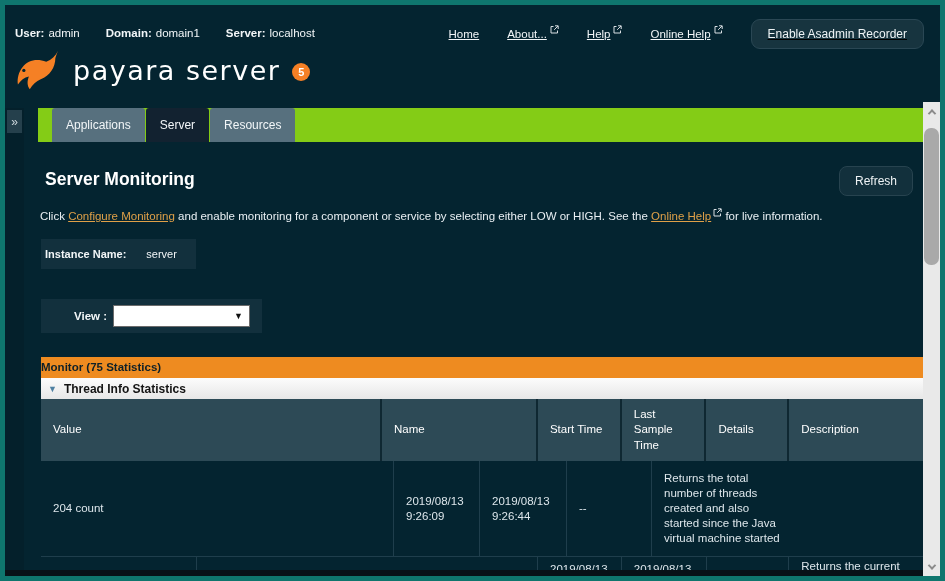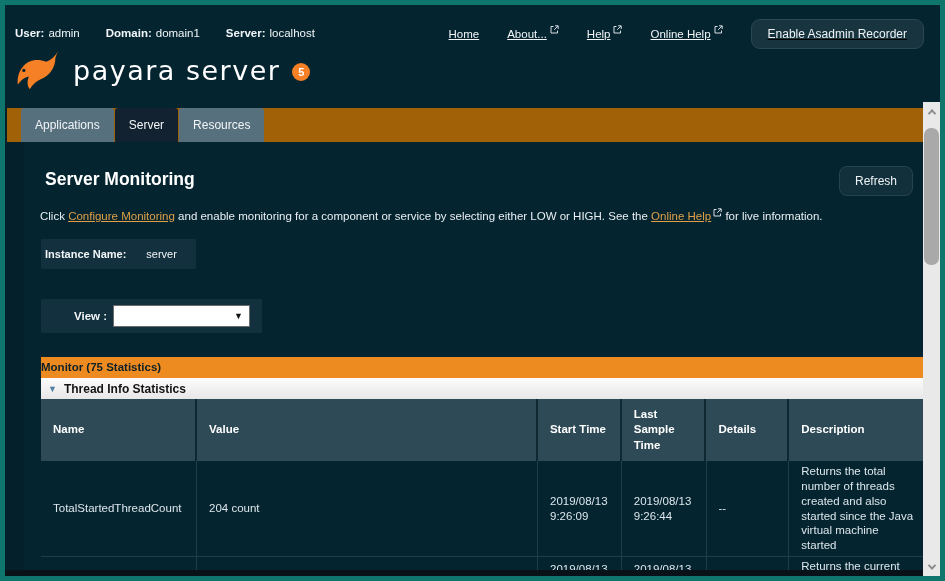--- a/index.html
+++ b/index.html
@@ -30,22 +30,22 @@
   .logo-badge { width:18px; height:18px; border-radius:50%; background:#f58025;
                 color:#fff; font-size:11px; font-weight:bold; display:flex;
                 align-items:center; justify-content:center; margin-top:4px; }
 
   
   .sidebar-strip { position:absolute; left:0; top:103px; bottom:0; width:19px;
                    background:#04202b; }
   .expand-btn { margin:2px; height:23px; background:#25404c; color:#cfd9de;
                 font-size:12px; display:flex; align-items:center; justify-content:center;
                 cursor:pointer; }
-  .tabbar { position:absolute; left:2px; right:17px; top:103px; height:34px;
-            background:#a16207; display:flex; align-items:stretch; }
+  .tabbar { position:absolute; left:33px; right:17px; top:103px; height:34px;
+            background:#84cc16; display:flex; align-items:stretch; }
   .tabs { display:flex; margin-left:14px; }
   .tab { padding:0 14px; display:flex; align-items:center; font-size:12px;
          color:#f2f6f8; background:#57707e; border-radius:3px 3px 0 0;
          margin-right:1px; cursor:pointer; }
   .tab.active { background:#122230; }
 
   
   .page-title { position:absolute; left:40px; top:164px; font-size:17.5px;
                 font-weight:bold; color:#ffffff; }
   .refresh-btn { position:absolute; right:27px; top:161px; height:30px;
@@ -78,21 +78,21 @@
                  line-height:21px; padding-left:0; }
   .section-bar { position:absolute; left:36px; top:373px; width:885px; height:21px;
                  background:linear-gradient(#fcfcfc, #e7e7e7); color:#141414;
                  font-size:12px; font-weight:bold; display:flex; align-items:center;
                  gap:7px; padding-left:7px; cursor:pointer; }
   .tri { color:#4f80a2; font-size:9px; }
 
   
   .mtable { position:absolute; left:36px; top:394px; width:885px; }
   .thead { display:flex; height:62px; }
-  .th { background:#2d4a56; color:#ffffff; font-size:11.5px; font-weight:bold;
+  .th { background:#2d4a56; color:#ffffff; font-size:11.5px; font-weight:normal;
         padding:17px 12px; display:flex; align-items:center;
         border-right:2px solid #0f2832; line-height:1.35; }
   .th:last-child { border-right:none; }
   .row { display:flex; border-bottom:1px solid #1f3e4c; }
   .td { color:#dde6eb; font-size:11.5px; padding:0 12px; display:flex;
         align-items:center; border-right:1px solid #1f3e4c; line-height:1.3; }
   .td:last-child { border-right:none; }
   .row1 { height:96px; }
   .row2 { height:110px; border-bottom:none; }
   .row2 .td { align-items:flex-start; }
@@ -207,29 +207,28 @@
 
   <div class="monitor-bar">Monitor (75 Statistics)</div>
 
   <div class="section-bar">
     <span class="tri">▼</span>
     <span>Thread Info Statistics</span>
   </div>
 
   <div class="mtable">
     <div class="thead">
+      <div class="th c1">Value</div>
       <div class="th c0">Name</div>
-      <div class="th c1">Value</div>
       <div class="th c2">Start Time</div>
       <div class="th c3">Last Sample Time</div>
       <div class="th c4">Details</div>
       <div class="th c5">Description</div>
     </div>
     <div class="row row1">
-      <div class="td c0">TotalStartedThreadCount</div>
       <div class="td c1">204 count</div>
       <div class="td c2">2019/08/13 9:26:09</div>
       <div class="td c3">2019/08/13 9:26:44</div>
       <div class="td c4">--</div>
       <div class="td c5">Returns the total number of threads created and also started since the Java virtual machine started</div>
     </div>
     <div class="row row2">
       <div class="td c0">DaemonThreadCount</div>
       <div class="td c1">171 count</div>
       <div class="td c2">2019/08/13</div>

